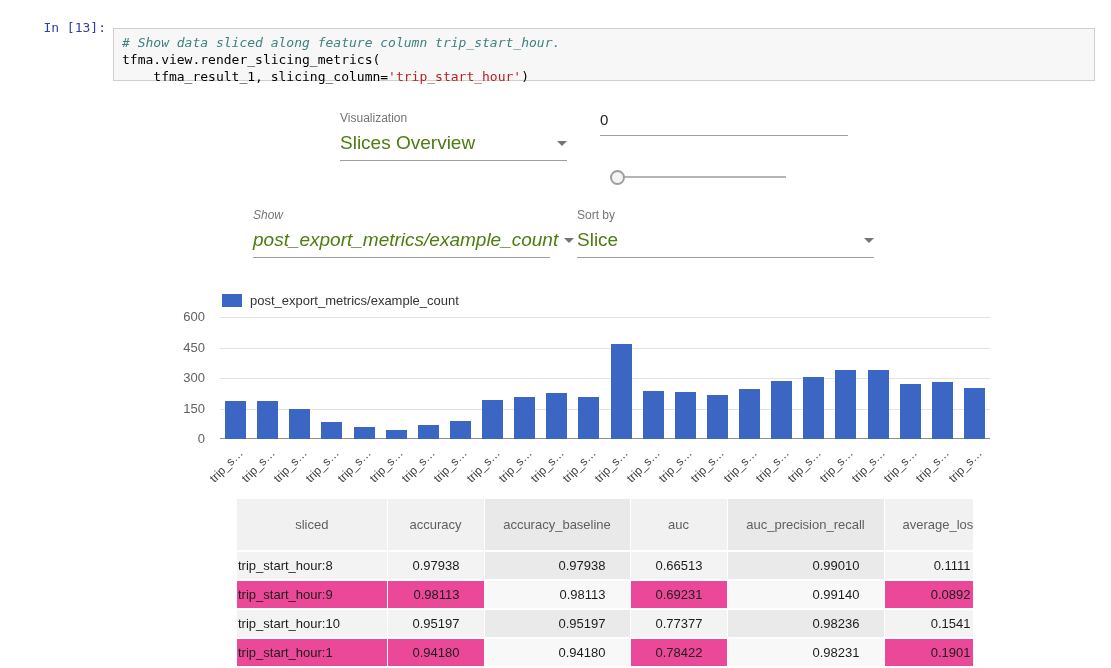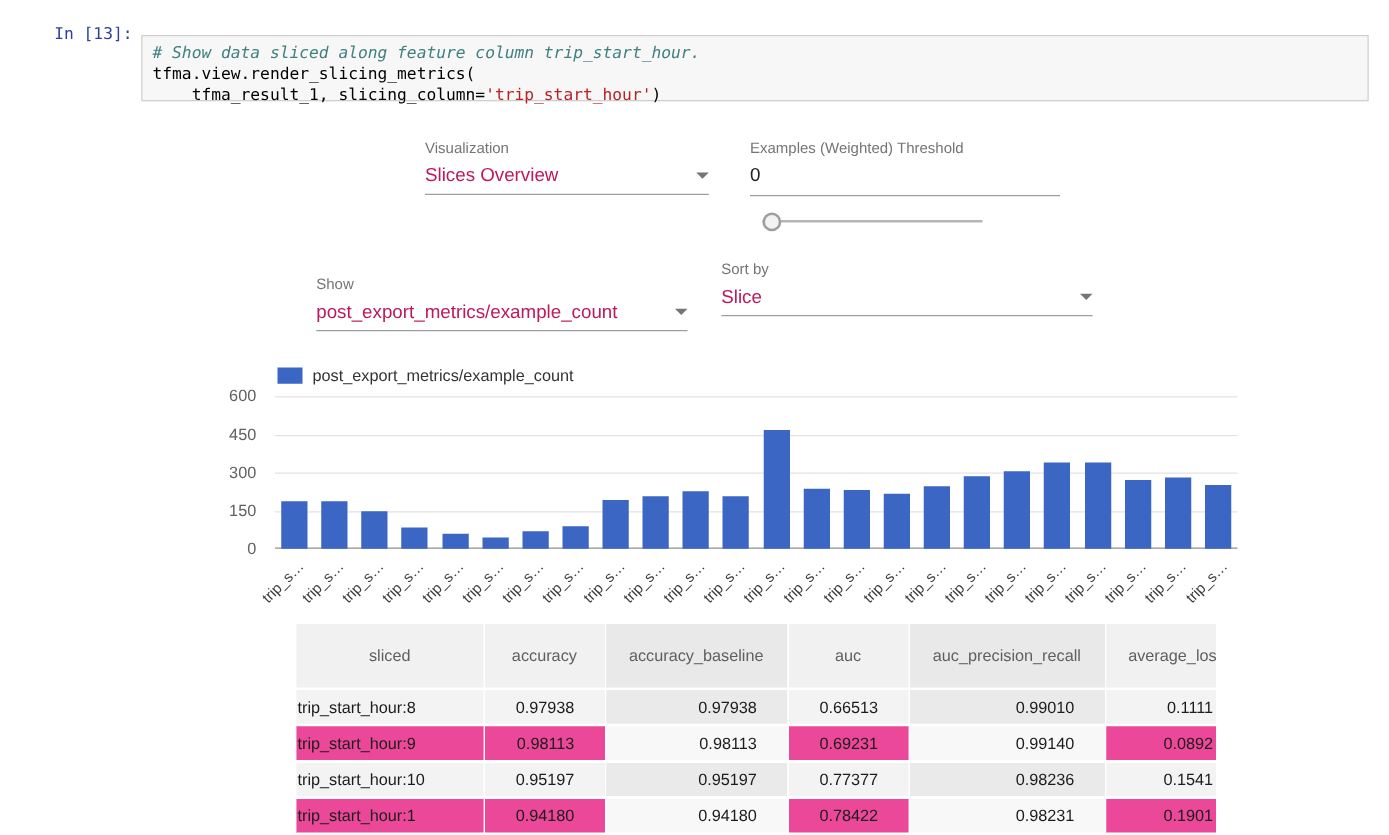--- a/index.html
+++ b/index.html
@@ -25,21 +25,21 @@
   .tok-comment{color:#408080;font-style:italic;}
   .tok-string{color:#BA2121;}
 
   
   .control{position:absolute;}
   .ctl-label{font-size:12px;color:#757575;margin-bottom:7px;}
   .select,.uinput{
     display:flex;justify-content:space-between;align-items:center;
     border-bottom:1px solid #9e9e9e;padding-bottom:6px;
   }
-  .select-value{font-size:15px;color:#be185d;white-space:nowrap;}
+  .select-value{font-size:19px;color:#4d7c0f;white-space:nowrap;}
   .caret{width:0;height:0;border-left:5px solid transparent;border-right:5px solid transparent;border-top:5px solid #757575;margin-left:6px;}
   .txtinput{
     border:none;outline:none;background:transparent;border-bottom:1px solid #9e9e9e;
     font-size:15px;color:#212121;font-family:"Liberation Sans",sans-serif;
     padding:0 0 7px 0;width:100%;
   }
   .slider{position:absolute;height:14px;}
   .slider-track{position:absolute;left:0;right:0;top:6px;height:2px;background:#b5b5b5;}
   .slider-thumb{
     position:absolute;left:0;top:0;width:11px;height:11px;border-radius:50%;
@@ -96,30 +96,29 @@
 
   <div class="control" style="left:340px;top:111px;width:227px;">
     <div class="ctl-label">Visualization</div>
     <div class="select">
       <span class="select-value">Slices Overview</span>
       <span class="caret"></span>
     </div>
   </div>
 
   <div class="control" style="left:600px;top:111px;width:248px;">
-    <div class="ctl-label">Examples (Weighted) Threshold</div>
     <input class="txtinput" type="text" value="0" style="">
   </div>
 
   <div class="slider" style="left:610px;top:170px;width:176px;">
     <div class="slider-track"></div>
     <div class="slider-thumb"></div>
   </div>
 
-  <div class="control" style="left:253px;top:220px;width:297px;">
+  <div class="control" style="left:253px;top:208px;width:297px;font-style:italic;">
     <div class="ctl-label">Show</div>
     <div class="select">
       <span class="select-value">post_export_metrics/example_count</span>
       <span class="caret"></span>
     </div>
   </div>
 
   <div class="control" style="left:577px;top:208px;width:297px;">
     <div class="ctl-label">Sort by</div>
     <div class="select">

